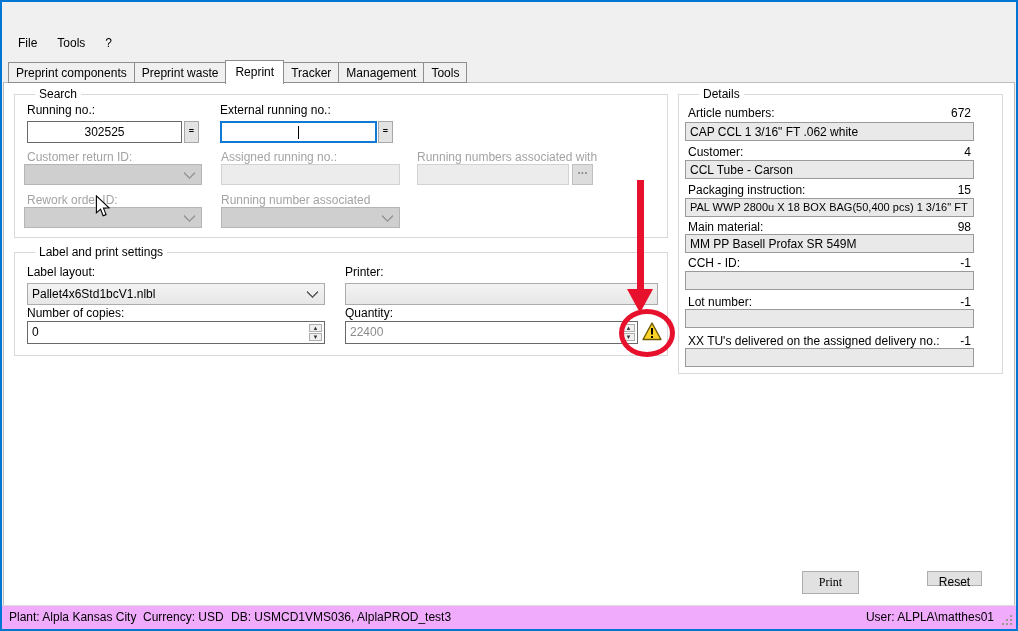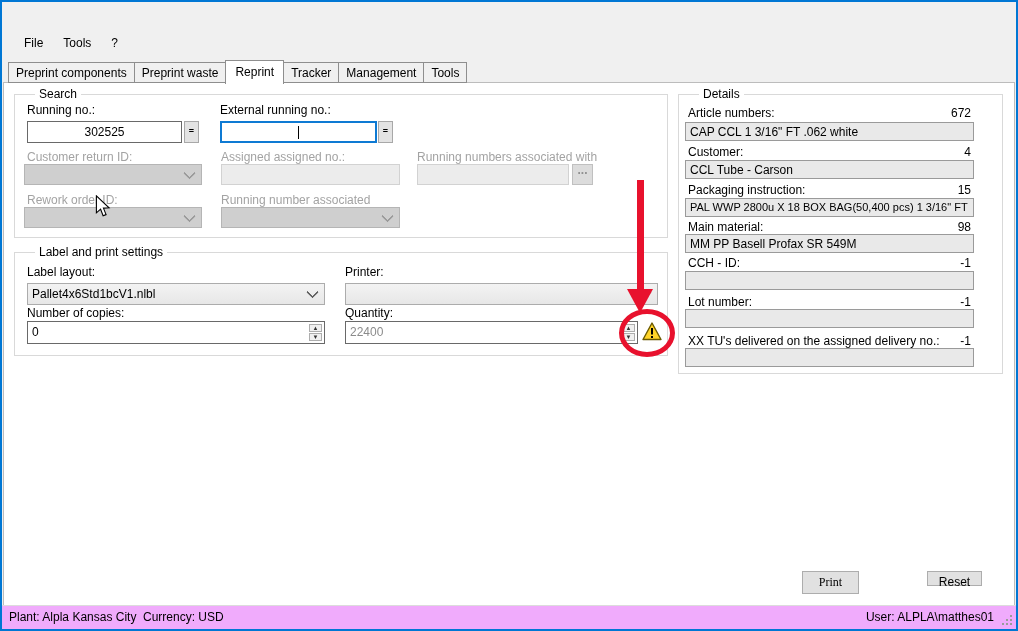--- a/index.html
+++ b/index.html
@@ -9,21 +9,21 @@
   
   .titlebar{position:absolute;top:0;left:0;right:0;height:28px;background:#fff;display:flex;align-items:center;}
   .app-icon{margin-left:9px;width:18px;height:18px;flex:0 0 auto;}
   .title-text{margin-left:8px;}
   .win-controls{margin-left:auto;display:flex;height:100%;}
   .win-btn{width:46px;display:flex;align-items:center;justify-content:center;cursor:default;}
   .glyph-min{width:11px;height:1px;background:#000;display:block;}
   .glyph-max{width:9px;height:9px;border:1px solid #000;display:block;}
   .glyph-close{font-size:13px;line-height:13px;}
   
-  .menubar{position:absolute;top:28px;left:0;right:0;height:26px;display:flex;align-items:center;padding-left:12px;}
+  .menubar{position:absolute;top:28px;left:0;right:0;height:26px;display:flex;align-items:center;padding-left:6px;}
   .menu-item{padding:4px 10px;}
   
   .tabstrip{position:absolute;top:57px;left:6px;height:24px;display:flex;align-items:flex-end;z-index:5;}
   .tab{height:21px;line-height:20px;padding:0 7px;background:#f0f0f0;border:1px solid #8e8e8e;
        box-sizing:border-box;margin-left:-1px;white-space:nowrap;}
   .tab:first-child{margin-left:0;}
   .tab.active{background:#fff;height:24px;line-height:22px;border-bottom:none;margin-bottom:-1px;
        padding:0 9px;position:relative;z-index:6;}
   .tabpage{position:absolute;left:1px;right:1px;top:80px;bottom:23px;background:#fff;
        border:1px solid #bcbcbc;box-sizing:border-box;z-index:1;}
@@ -119,21 +119,21 @@
       <span></span><span class="caret"></span>
     </div>
     <div class="eq-btn" style="left:376px;top:119px;width:15px;height:22px;">=</div>
 
     <span class="lbl disabled" style="left:25px;top:148px;">Customer return ID:</span>
     <div class="combo disabled" style="left:22px;top:162px;width:178px;height:21px;">
       <span></span>
       <span class="chev"></span>
     </div>
 
-    <span class="lbl disabled" style="left:219px;top:148px;">Assigned assigned no.:</span>
+    <span class="lbl disabled" style="left:219px;top:148px;">Assigned running no.:</span>
     <div class="tb-disabled" style="left:219px;top:162px;width:179px;height:21px;"></div>
 
     <span class="lbl disabled" style="left:415px;top:148px;">Running numbers associated with</span>
     <div class="tb-disabled" style="left:415px;top:162px;width:152px;height:21px;"></div>
     <div class="dots-btn" style="left:570px;top:162px;width:21px;height:21px;">...</div>
 
     <span class="lbl disabled" style="left:25px;top:191px;">Rework order ID:</span>
     <div class="combo disabled" style="left:22px;top:205px;width:178px;height:21px;">
       <span></span>
       <span class="chev"></span>
@@ -223,17 +223,18 @@
     <div class="anno-ellipse"></div>
 
     <svg class="cursor" width="16" height="22" viewBox="0 0 13 20">
       <path d="M0.5 0.8 L0.5 16.2 L4.3 12.8 L6.6 18.9 L9.3 17.8 L6.9 11.9 L12 11.6 Z" fill="#fff" stroke="#000" stroke-width="1"></path>
     </svg>
   </div>
 
   <div class="statusbar">
     <span class="status-item" style="left:7px;">Plant: Alpla Kansas City</span>
     <span class="status-item" style="left:141px;">Currency: USD</span>
+    <span class="status-item" style="left:229px;">DB: USMCD1VMS036, AlplaPROD_test3</span>
     <span class="status-item" style="right:22px;">User: ALPLA\matthes01</span>
     <span class="grip"></span>
   </div>
 
 </div>
 
 </body></html>

